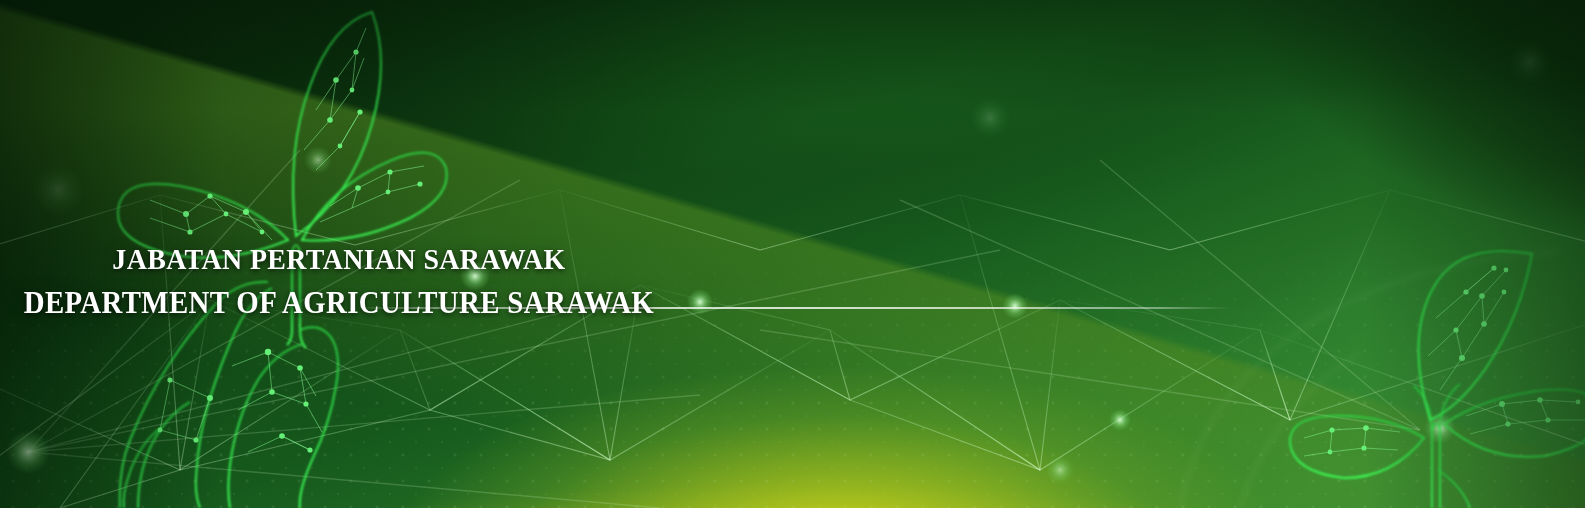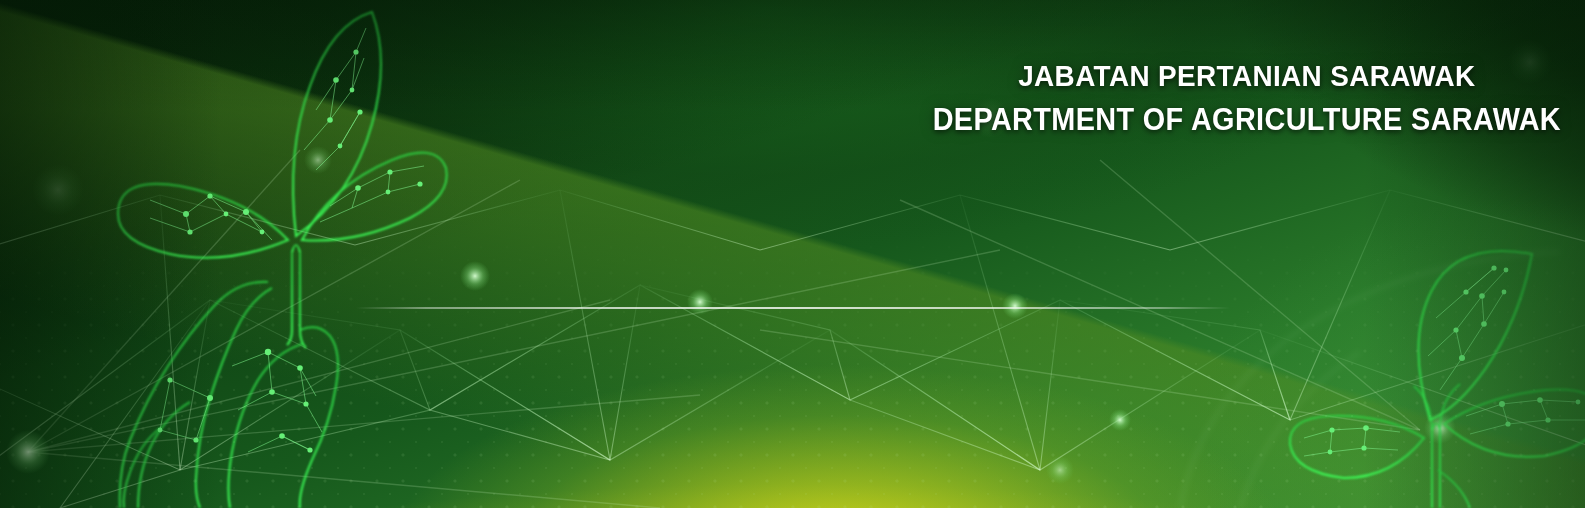--- a/index.html
+++ b/index.html
@@ -77,23 +77,24 @@
     opacity: 0.85;
   }
 
   svg.bg-svg { position: absolute; inset: 0; width: 1585px; height: 508px; pointer-events: none; }
 
   
   .content {
     position: absolute;
     inset: 0;
     display: flex;
-    flex-direction: column;
-    align-items: flex-end;
+    flex-direction: row;
+    align-items: center;
     z-index: 8;
+    font-family: Liberation Serif, serif;
   }
 
   .title-block { margin-top: 54px; text-align: center; }
   .title-line {
     color: #ffffff;
     font-weight: bold;
     font-size: 30px;
     letter-spacing: 0.4px;
     line-height: 44px;
     text-shadow: 0 2px 5px rgba(0,0,0,0.55), 0 0 14px rgba(0,0,0,0.35);

